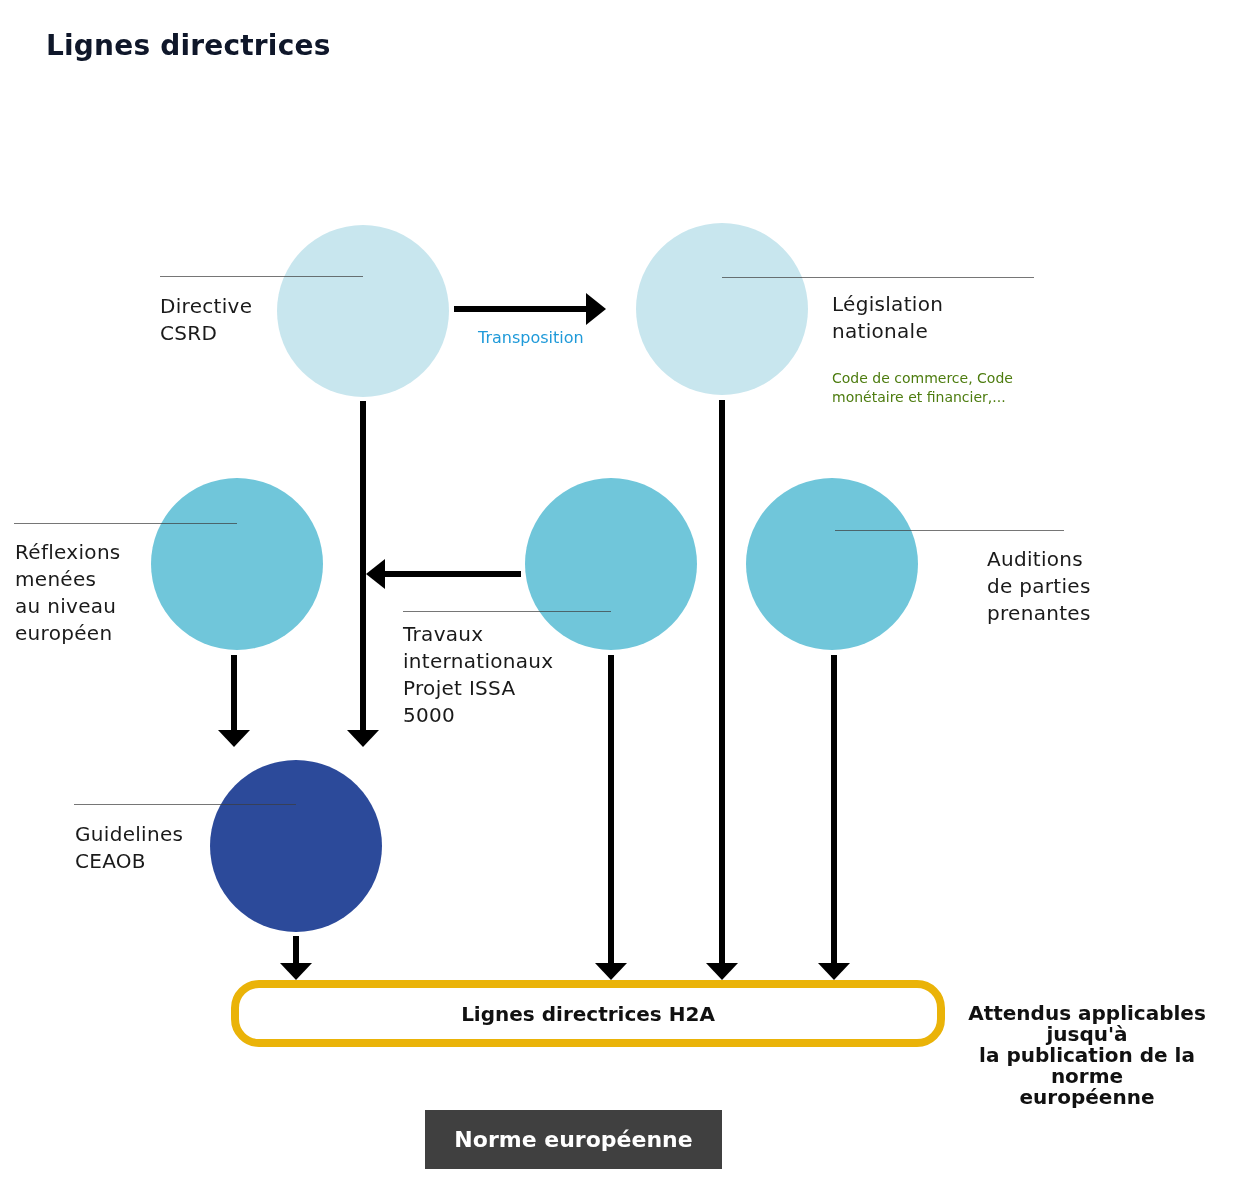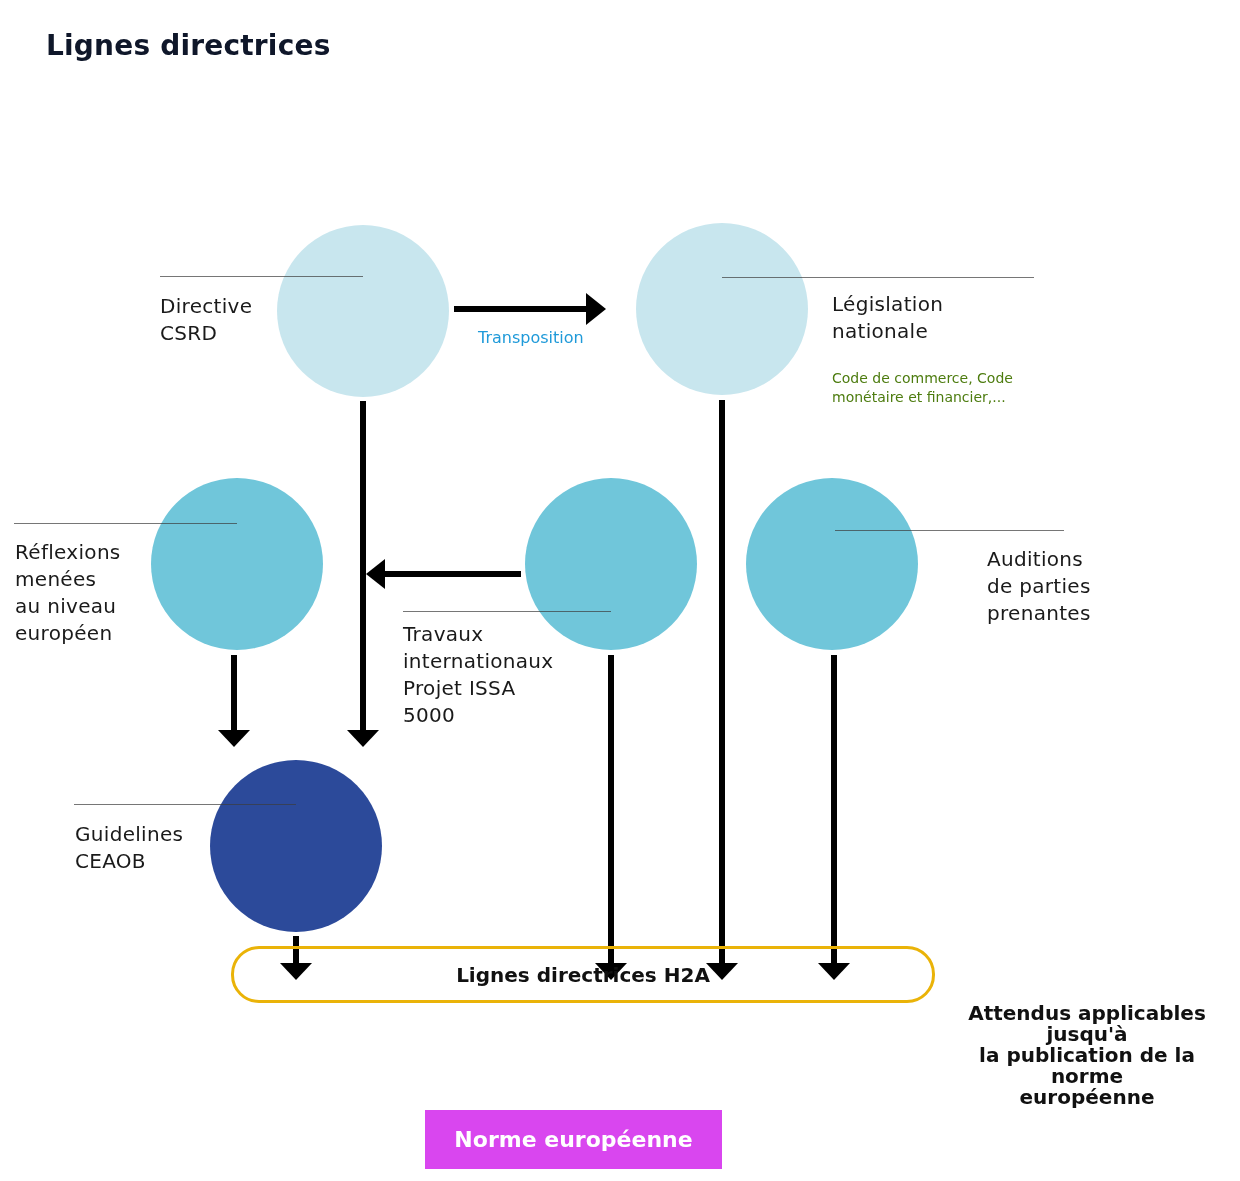--- a/index.html
+++ b/index.html
@@ -10,27 +10,27 @@
   .circle { position: absolute; border-radius: 50%; }
   .c-light { background: #c8e6ee; }
   .c-mid { background: #70c6da; }
   .c-dark { background: #2c4a9a; }
   .rule { position: absolute; height: 1px; background: rgba(60,60,60,0.7); }
   .label { position: absolute; font-size: 20px; line-height: 27px; color: #1a1a1a;
            letter-spacing: 0.3px; }
   .small { position: absolute; font-size: 14px; line-height: 19px; color: #4d7c0f; }
   .transpo { position: absolute; font-size: 16px; color: #1f9ad9; }
   svg.arrows { position: absolute; left: 0; top: 0; }
-  .h2a { position: absolute; left: 231px; top: 946px; width: 698px; height: 51px;
-         border: 3px solid #eab308; border-radius: 28px; display: flex;
+  .h2a { position: absolute; left: 231px; top: 980px; width: 698px; height: 51px;
+         border: 8px solid #eab308; border-radius: 28px; display: flex;
          align-items: center; justify-content: center; font-weight: bold; font-size: 20px; }
   .note { position: absolute; left: 948px; top: 1003px; width: 278px; text-align: center;
           font-weight: bold; font-size: 20px; line-height: 21px; }
   .norme { position: absolute; left: 425px; top: 1110px; width: 297px; height: 59px;
-           background: #d946ef; color: #fff; font-weight: bold; font-size: 22px;
+           background: #404040; color: #fff; font-weight: bold; font-size: 22px;
            display: flex; align-items: center; justify-content: center; }
 </style>
 </head>
 <body>
 
 <div class="title">
   <div>Lignes directrices</div>
 </div>
 
 <div class="circle c-light" style="left:277px;top:225px;width:172px;height:172px;"></div>

